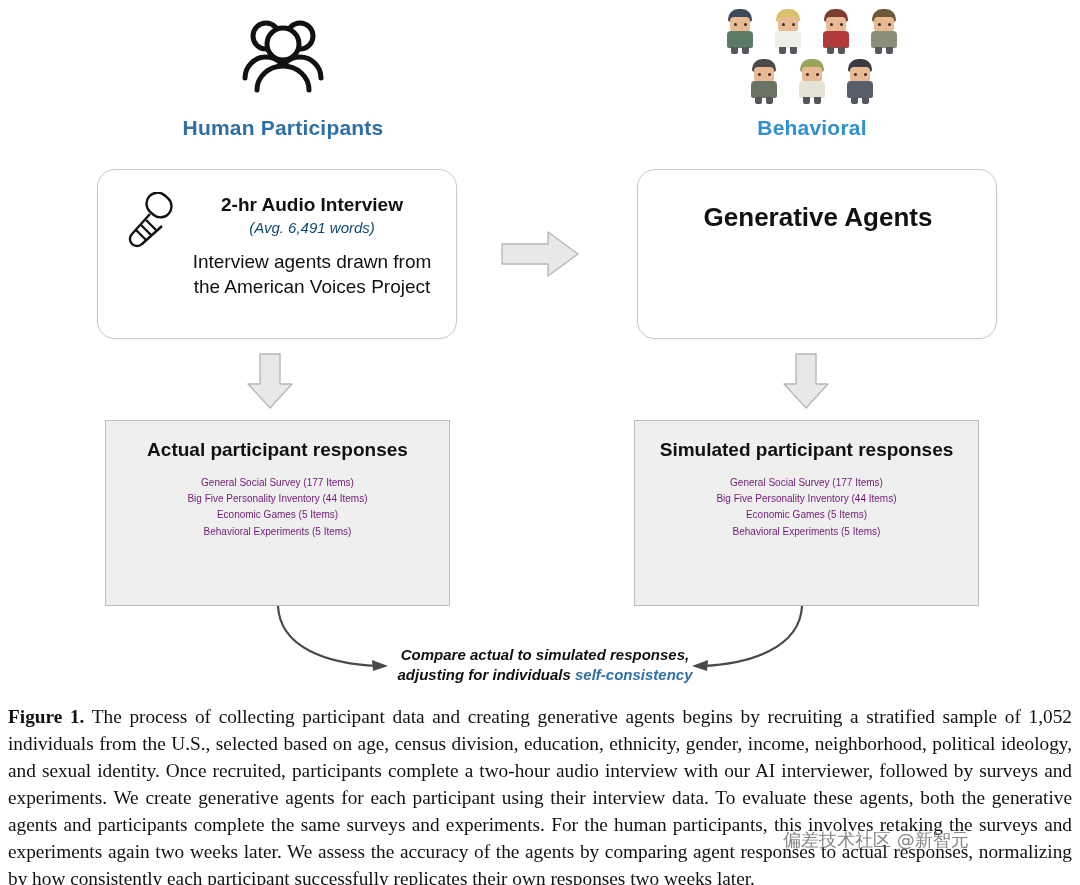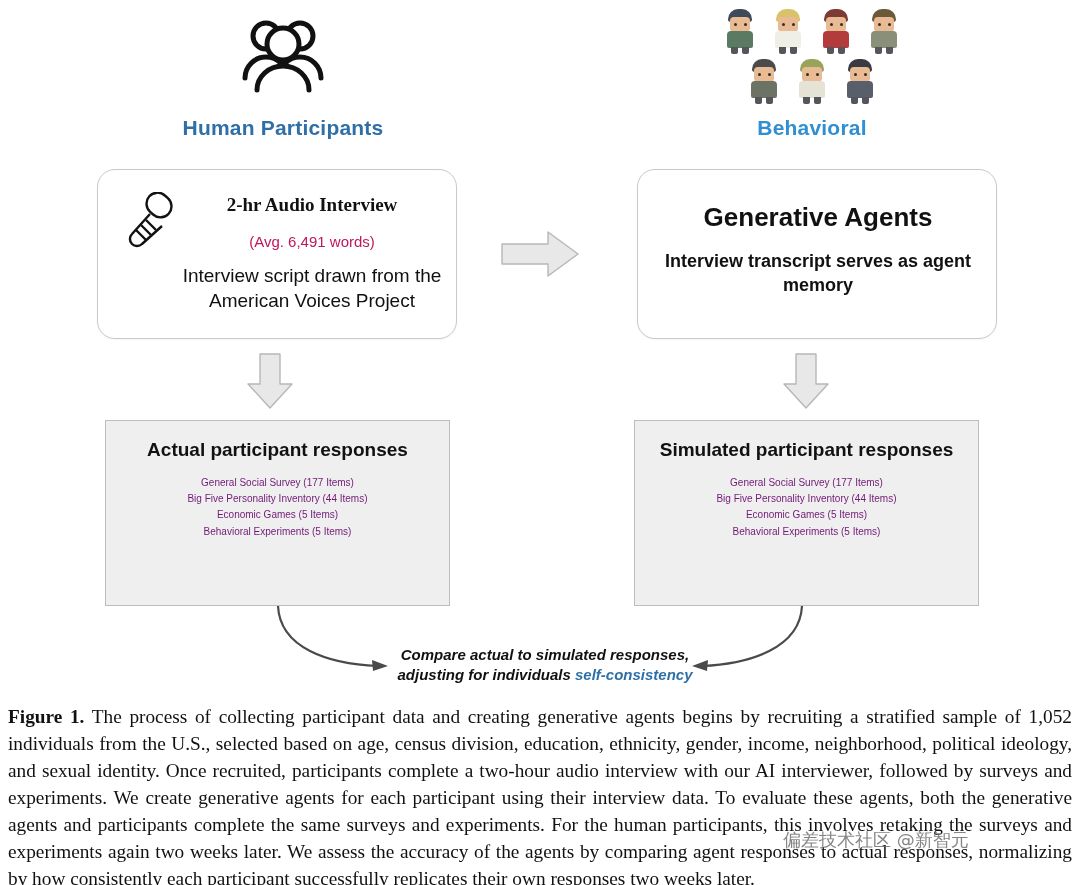--- a/index.html
+++ b/index.html
@@ -110,24 +110,24 @@
     left: 22px; top: 22px;
   }
 
   .card-left-inner {
     position: absolute;
     left: 80px; top: 24px;
     width: 268px;
     text-align: center;
   }
   .interview-title {
-    font-size: 19px; font-weight: bold; color: #111; font-family: Liberation Serif, serif;
+    font-size: 19px; font-weight: bold; color: #111;
   }
   .interview-sub {
-    font-size: 15px; color: #be185d; margin-top: 17px;
+    font-size: 15px; color: #0c4a6e; margin-top: 3px; font-style: italic;
   }
   .interview-desc {
     font-size: 19px; color: #111; margin-top: 14px; line-height: 1.3;
   }
 
   .card-right-inner {
     position: absolute;
     left: 0; top: 32px; width: 360px;
     text-align: center;
   }
@@ -320,34 +320,33 @@
         <g stroke="#111" stroke-width="2.4" fill="#fff" stroke-linejoin="round">
           <rect x="26" y="2" width="26" height="22" rx="11" transform="rotate(42 39 13)"></rect>
           <path d="M30 22 L12 42 a7 7 0 0 0 10 10 L42 34"></path>
           <path d="M16 38 L26 48 M21 33 L31 43 M26 28 L36 38"></path>
         </g>
       </svg>
     </span>
     <div class="card-left-inner">
       <div class="interview-title">2-hr Audio Interview</div>
       <div class="interview-sub">(Avg. 6,491 words)</div>
-      <div class="interview-desc">Interview script drawn from the American Voices Project</div>
+      <div class="interview-desc">Interview agents drawn from the American Voices Project</div>
     </div>
   </div>
 
   <span class="h-arrow">
     <svg width="80" height="48" viewBox="0 0 80 48" aria-hidden="true">
       <path d="M2 14 H48 V2 L78 24 L48 46 V34 H2 Z" fill="#e8e8e8" stroke="#b7b7b7" stroke-width="1.4" stroke-linejoin="round"></path>
     </svg>
   </span>
 
   <div class="card card-right">
     <div class="card-right-inner">
       <div class="agents-title">Generative Agents</div>
-      <div class="agents-sub">Interview transcript serves as agent memory</div>
     </div>
   </div>
 
   <span class="v-arrow v-arrow-left">
     <svg width="48" height="58" viewBox="0 0 48 58" aria-hidden="true">
       <path d="M14 2 H34 V32 H46 L24 56 L2 32 H14 Z" fill="#e8e8e8" stroke="#b7b7b7" stroke-width="1.4" stroke-linejoin="round"></path>
     </svg>
   </span>
   <span class="v-arrow v-arrow-right">
     <svg width="48" height="58" viewBox="0 0 48 58" aria-hidden="true">

